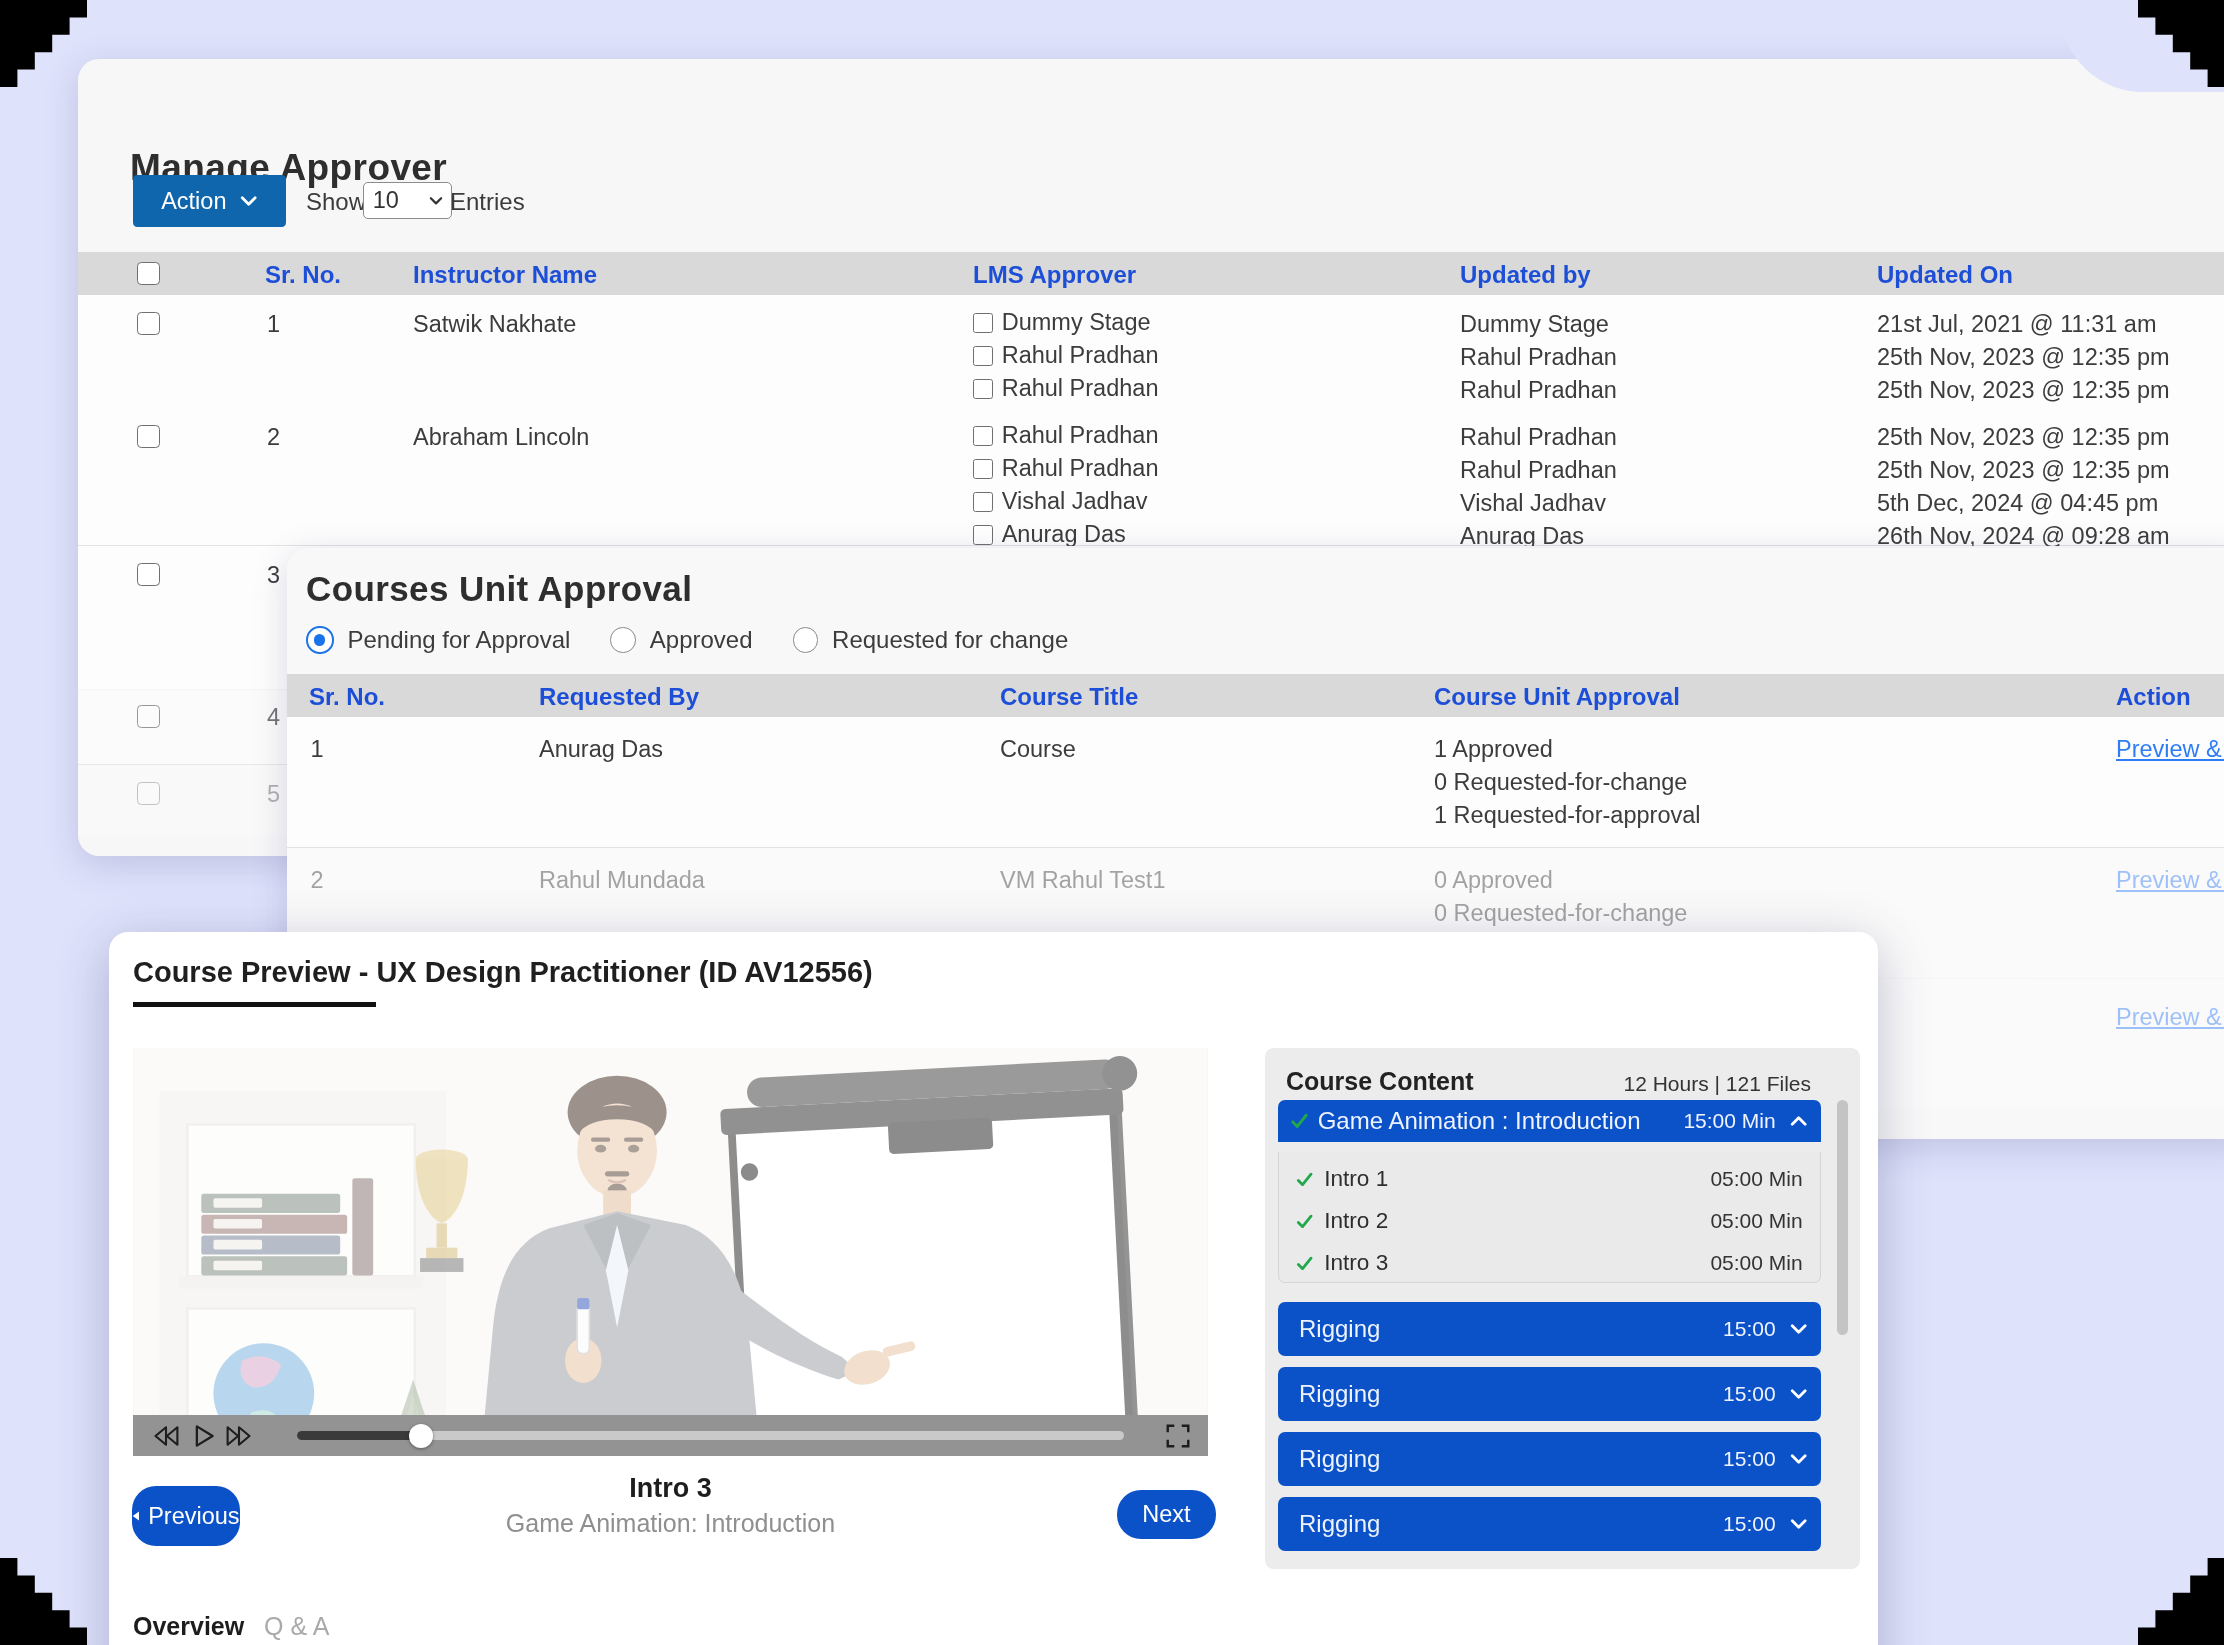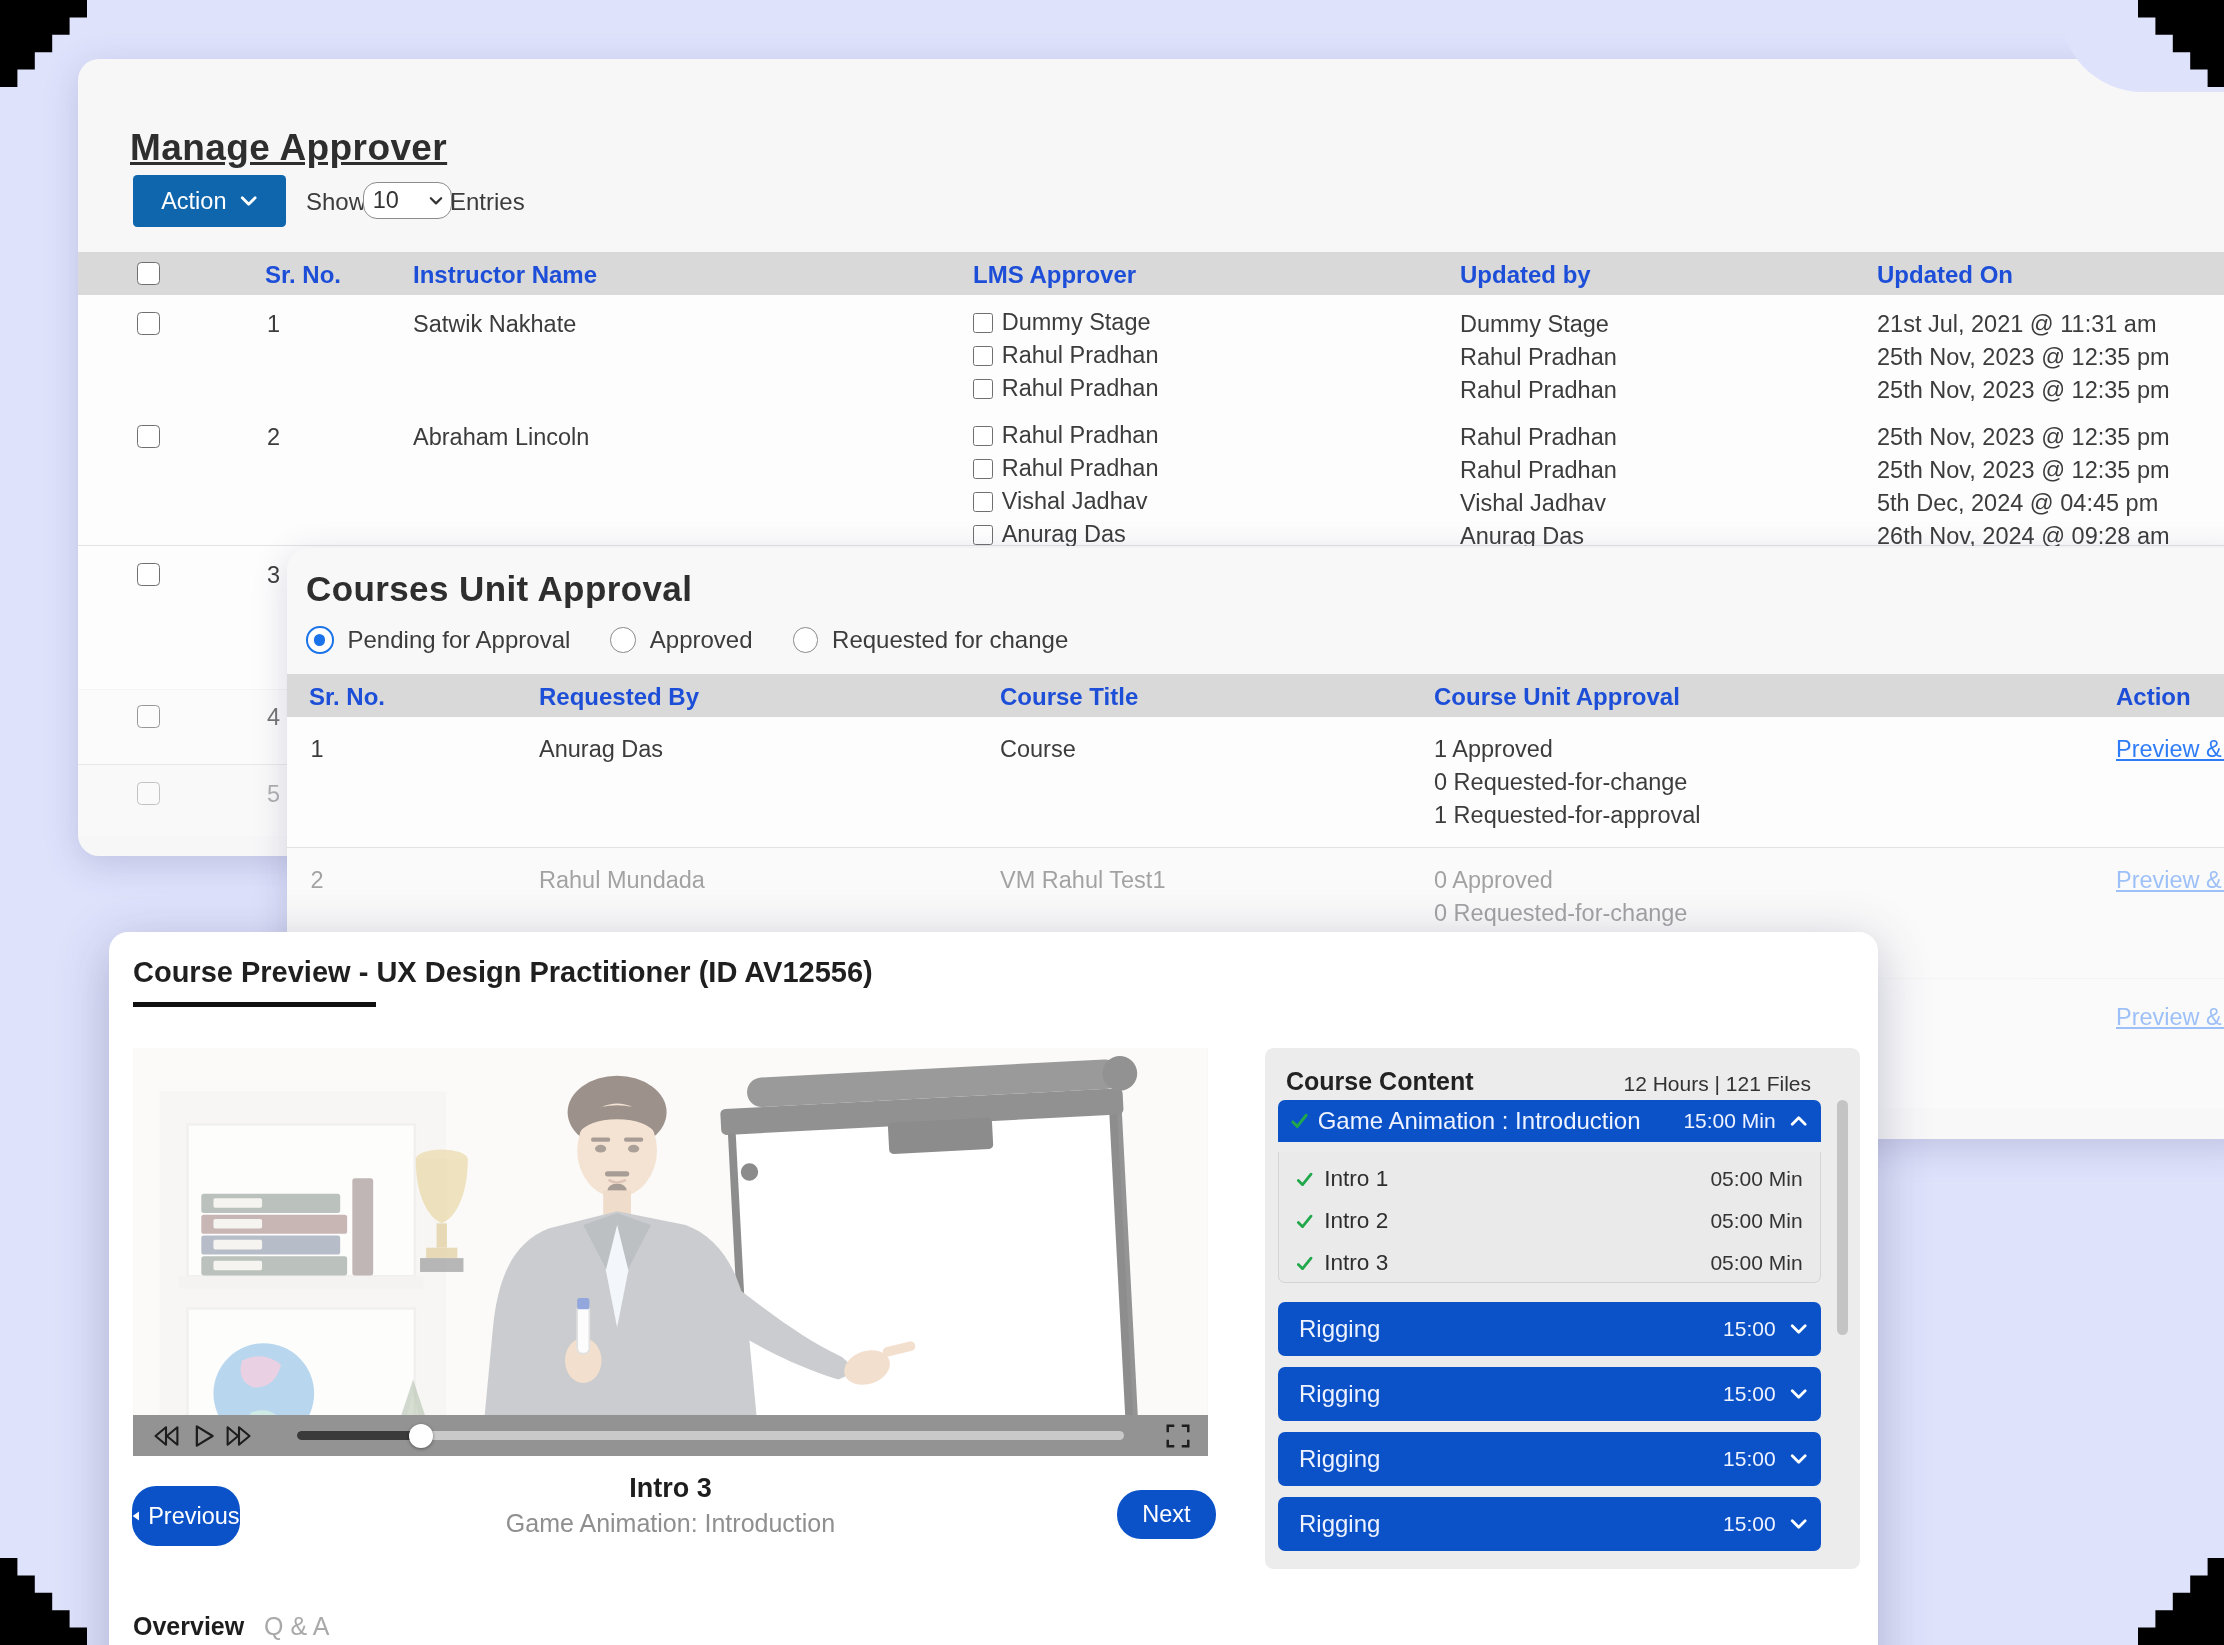--- a/index.html
+++ b/index.html
@@ -20,21 +20,21 @@
   .panel-courses{left:287px;top:548px;width:1973px;height:591px;z-index:20;background:#f8f8f9;}
   .panel-preview{left:109px;top:932px;width:1769px;height:782px;z-index:30;background:#ffffff;border-radius:19px;
                  box-shadow:0 12px 52px rgba(60,60,110,.30);}
 
   .h1{font-size:37px;font-weight:700;color:#2e2e2e;letter-spacing:0.4px;white-space:nowrap;}
   .h2{font-size:35px;font-weight:700;color:#2e2e2e;letter-spacing:0.4px;white-space:nowrap;}
 
   .btn-action{display:flex;align-items:center;justify-content:center;gap:14px;background:#1066ad;color:#fff;
               border-radius:4.3px;font-size:23.5px;font-weight:500;cursor:pointer;}
   .select-box{display:flex;align-items:center;justify-content:space-between;background:#fff;border:1.7px solid #8c8c8c;
-              border-radius:14px;padding:0 8.7px;font-size:23.5px;color:#333;cursor:pointer;}
+              border-radius:5px;padding:0 8.7px;font-size:23.5px;color:#333;cursor:pointer;}
   .lbl{font-size:24px;color:#3c3c3c;white-space:nowrap;}
 
   .thead{background:#d9d9d9;}
   .th{font-size:24px;font-weight:600;color:#1d4ed8;white-space:nowrap;}
   .td{font-size:23.5px;color:#3c3c3c;white-space:nowrap;}
   .row{border-bottom:0.9px solid #e2e2e2;background:#fdfdfd;}
   .stack{display:flex;flex-direction:column;gap:6px;}
   .cbx{width:21px;height:21px;border:1.7px solid #6f6f6f;border-radius:4.3px;background:#fff;cursor:pointer;}
   .cbx.sm{width:18px;height:18px;border-width:1.7px;border-radius:2.6px;}
   .chkline{display:flex;align-items:center;gap:8.7px;}
@@ -76,21 +76,21 @@
   .item-dur{font-size:21px;color:#333;}
   .scrollbar{background:#c4c4c4;border-radius:6px;cursor:pointer;}
 </style>
 </head>
 <body>
 
 <div class="stage">
   <div class="abs bg"></div>
 
   <div class="abs panel panel-manage">
-    <div class="abs h1" style="left:52px;top:68px;text-decoration:underline;">Manage Approver</div>
+    <div class="abs h1" style="left:52px;top:88px;">Manage Approver</div>
 
     <div class="abs btn-action" style="left:55px;top:116px;width:153px;height:52px;">
       <span>Action</span>
       <svg width="17.4" height="12" viewBox="0 0 18 13">
           <polyline points="2,3 9,10 16,3" fill="none" stroke="#ffffff" stroke-width="3" stroke-linecap="round" stroke-linejoin="round"></polyline>
         </svg>
     </div>
     <div class="abs lbl" style="left:228px;top:129px;">Show</div>
     <div class="abs select-box" style="left:285px;top:123px;width:70px;height:35px;">
       <span>10</span>

